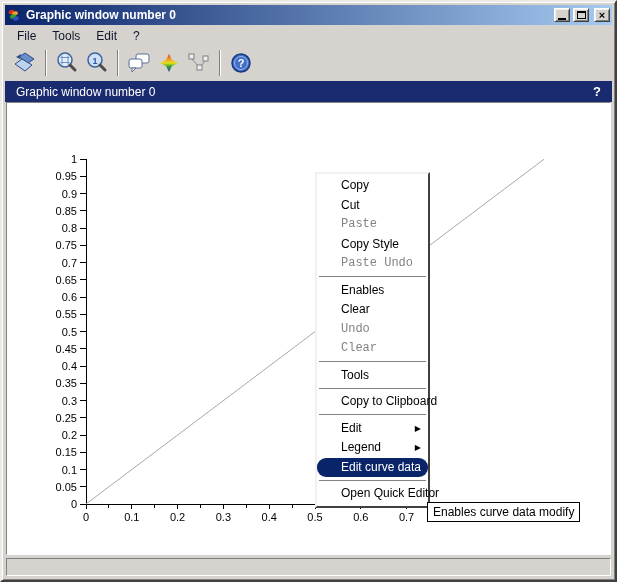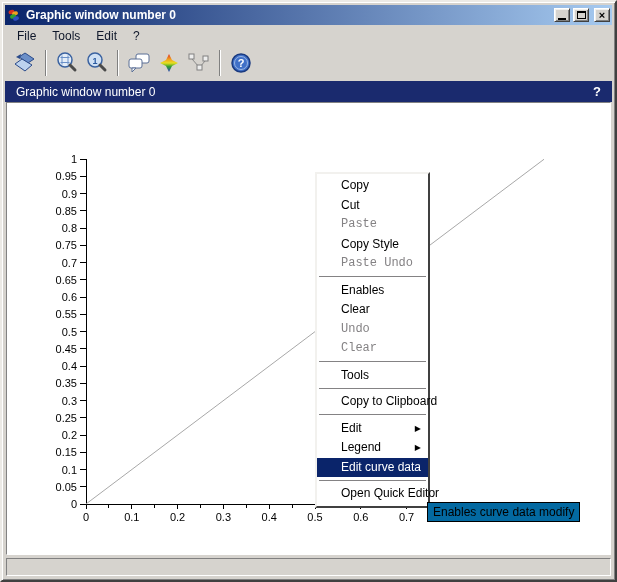--- a/index.html
+++ b/index.html
@@ -64,27 +64,27 @@
   }
 
   .context-menu {
     position:absolute; left:313px; top:170px; width:115px; z-index:20;
     background:#ffffff; padding:2px 0;
     border:2px solid; border-color:#f2f1ee #404040 #404040 #f2f1ee;
   }
   .menu-item { height:19.5px; line-height:19.5px; padding-left:24px; font-size:12px;
     color:#000; position:relative; white-space:nowrap; cursor:default; }
   .menu-item.disabled { color:#848284; text-shadow:1px 1px 0 #ffffff;font-family:Liberation Mono, monospace; }
-  .menu-item.highlighted { background:#0a246a; color:#fff; text-shadow:none; }
+  .menu-item.highlighted { background:#0a246a; color:#fff; text-shadow:none;border-radius:9px; }
   .submenu-arrow { position:absolute; right:7px; top:0; font-size:8px; line-height:19.5px; }
   .menu-sep { height:0; border-top:1px solid #848284; border-bottom:1px solid #ffffff; margin:2.5px 2px; }
 
   .tooltip {
     position:absolute; left:425px; top:500px; z-index:30;
-    background:#0369a1; border:1px solid #000; color:#000;
+    background:#ffffff; border:1px solid #000; color:#000;
     font-size:12px; padding:2px 5px; white-space:nowrap;
   }
 </style>
 </head>
 <body>
 
 <div class="window">
 
   <div class="titlebar">
     <svg width="14" height="14" viewBox="0 0 14 14">

